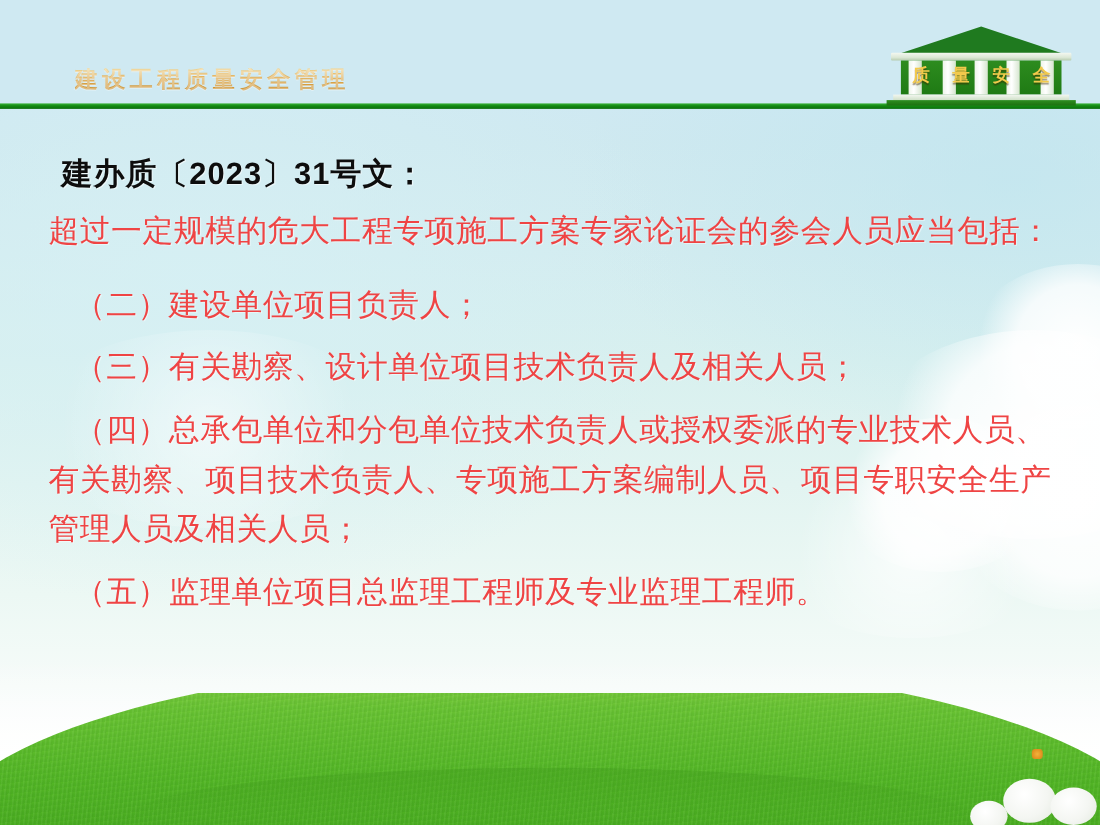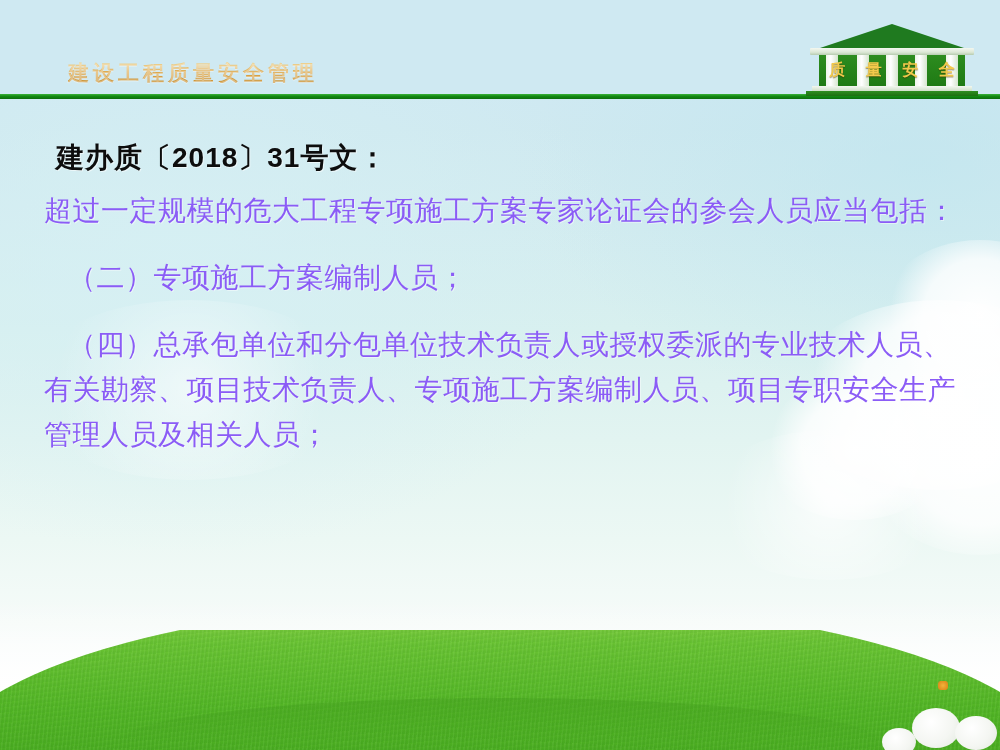--- a/index.html
+++ b/index.html
@@ -239,21 +239,21 @@
     letter-spacing: 1px;
     color: #0d0d0d;
     text-shadow: 1px 1px 0 rgba(255,255,255,0.55);
   }
   .para {
     font-family: "Liberation Serif", "DejaVu Serif", serif;
     font-size: 28px;
     line-height: 45px;
     margin: 0 0 2px 0;
     letter-spacing: 0.5px;
-    color: #8b5cf6;
+    color: #ef4444;
     text-shadow: 1px 1px 0 rgba(255,255,255,0.45);
   }
   .para.indent { text-indent: 24px; }
   .para.lead   { text-indent: 0px; }
   .gap { height: 10px; }
 </style>
 </head>
 <body>
 
 <div id="slide">
@@ -287,40 +287,42 @@
         <span>量</span>
         <span>安</span>
         <span>全</span>
       </div>
       <div class="logo-base1"></div>
       <div class="logo-base2"></div>
     </div>
   </div>
 
   <div class="content">
-    <div class="doc-title">建办质〔2018〕31号文：</div>
+    <div class="doc-title">建办质〔2023〕31号文：</div>
 
     <p class="para lead">超过一定规模的危大工程专项施工方案专家论证会的参会人员应当包括：</p>
 
     <div class="gap"></div>
 
 
     <div class="gap"></div>
 
-    <p class="para indent">（二）专项施工方案编制人员；</p>
-
-    <div class="gap"></div>
-
+    <p class="para indent">（二）建设单位项目负责人；</p>
+
+    <div class="gap"></div>
+
+    <p class="para indent">（三）有关勘察、设计单位项目技术负责人及相关人员；</p>
 
     <div class="gap"></div>
 
     <p class="para indent">（四）总承包单位和分包单位技术负责人或授权委派的专业技术人员、有关勘察、项目技术负责人、专项施工方案编制人员、项目专职安全生产管理人员及相关人员；</p>
 
     <div class="gap"></div>
 
+    <p class="para indent">（五）监理单位项目总监理工程师及专业监理工程师。</p>
   </div>
 
   <div class="grass-wrap">
     <div class="grass"></div>
     <div class="grass-tex"></div>
     <div class="grass-ridge"></div>
     <div class="sheep sheep-3"></div>
     <div class="sheep sheep-1"></div>
     <div class="sheep sheep-2"></div>
   </div>

